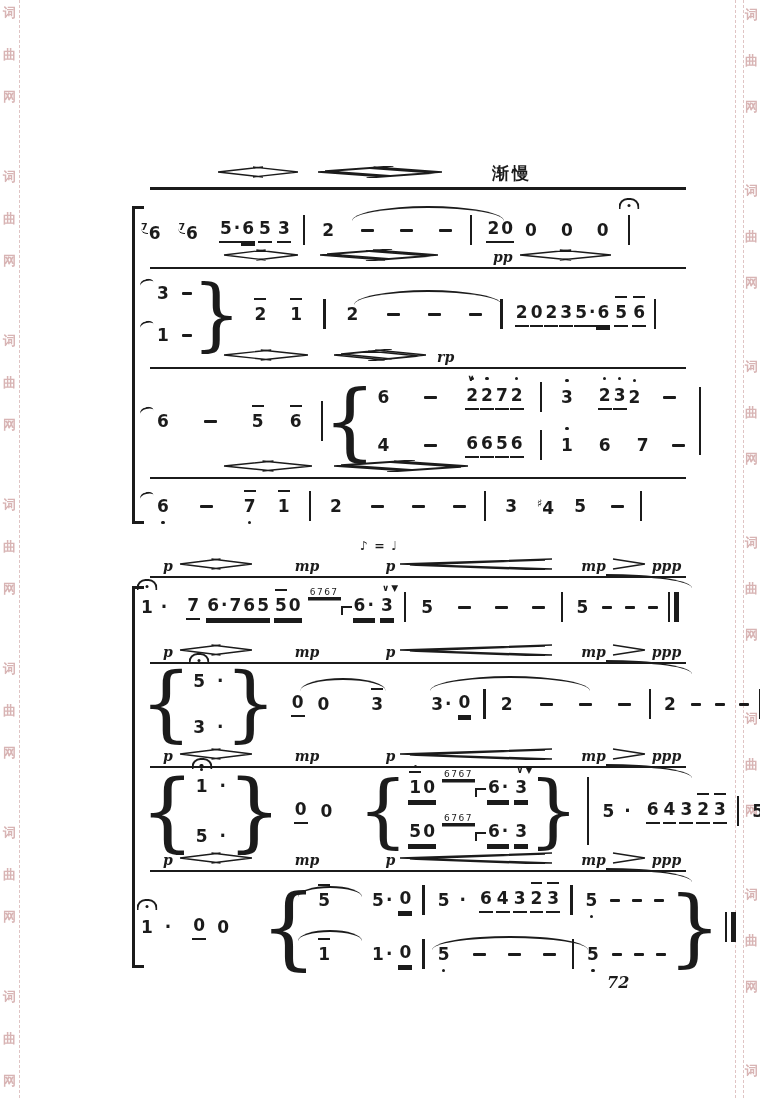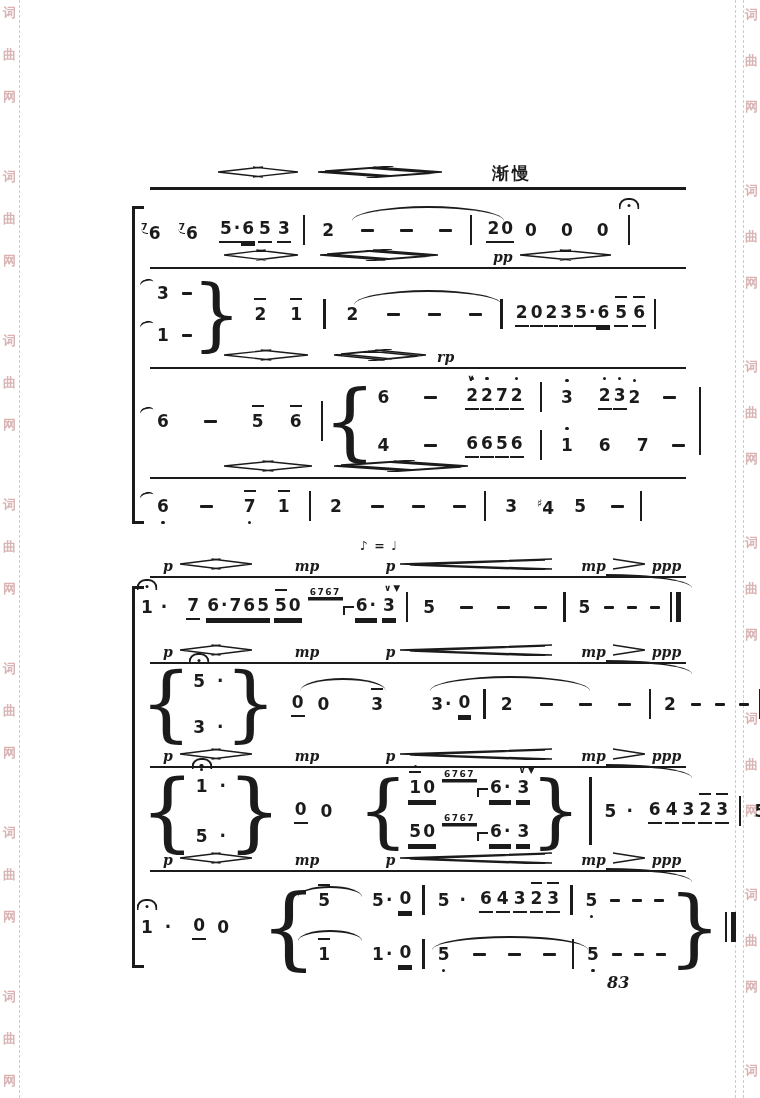--- a/index.html
+++ b/index.html
@@ -17,21 +17,21 @@
   .u2{border-bottom:2px solid currentColor;padding-bottom:2px;box-shadow:0 3px 0 currentColor;}
   .sp{display:inline-block;height:1px;}
   .dsh{height:3px;background:currentColor;border-radius:1px;}
   .bar{width:2.4px;background:currentColor;}
   .dbar{width:4px;height:30px;border-left:2.4px solid currentColor;border-right:5.5px solid currentColor;}
   .brace{font-family:"DejaVu Serif",serif;font-weight:400;display:inline-block;}
   .curve{width:14px;height:8px;border-top:2.2px solid currentColor;border-radius:100% 100% 0 0/100% 100% 0 0;
          transform:translateY(-9px) rotate(-14deg);margin-right:2px;}
   .tieL{width:9px;height:7px;border-left:2px solid currentColor;border-top:2px solid currentColor;
         transform:translateY(3px);margin-right:1px;}
-  .tiny{font-size:9px;font-weight:700;letter-spacing:1.5px;transform:translateY(-15px);
+  .tiny{font-size:9px;font-weight:400;letter-spacing:1.5px;transform:translateY(-15px);
         border-bottom:1.5px solid currentColor;box-shadow:0 2.5px 0 currentColor;padding:0 2px;white-space:nowrap;}
   .m-ov{position:absolute;top:-5px;left:1px;right:1px;height:2px;background:currentColor;}
   .m-da{position:absolute;top:-7px;left:50%;width:3.4px;height:3.4px;margin-left:-1.7px;border-radius:50%;background:currentColor;}
   .m-db{position:absolute;bottom:-7px;left:50%;width:3.4px;height:3.4px;margin-left:-1.7px;border-radius:50%;background:currentColor;}
   .m-f{position:absolute;top:-17px;left:50%;transform:translateX(-50%);width:17px;height:9px;
        border:2.2px solid currentColor;border-bottom:none;border-radius:9px 9px 0 0;}
   .m-f::after{content:"";position:absolute;left:50%;top:3.5px;width:3.5px;height:3.5px;margin-left:-1.75px;
        border-radius:50%;background:currentColor;}
   .m-br{position:absolute;top:-17px;left:2px;font-size:9px;font-weight:700;letter-spacing:2px;white-space:nowrap;}
   .gsup{font-size:9.5px;font-weight:700;vertical-align:9px;margin-right:1px;
@@ -734,15 +734,15 @@
       <div class="slur" style="left: 430px; top: 676px; width: 160px; height: 13px;"></div>
       <div class="slur" style="left: 298px; top: 886px; width: 64px; height: 9px;"></div>
       <div class="slur" style="left: 298px; top: 930px; width: 64px; height: 9px;"></div>
       <div class="slur" style="left: 432px; top: 936px; width: 156px; height: 12px;"></div>
     </div>
 
   <div class="cjk" style="position:absolute;left:492px;top:162px;">渐慢</div>
 
   <div class="tempoeq" style="left:360px;top:538px;">♪ = ♩</div>
 
-  <div class="pageno" style="left:607px;top:973px;">83</div>
+  <div class="pageno" style="left:607px;top:973px;">72</div>
 
 </div>
 
 </body></html>

